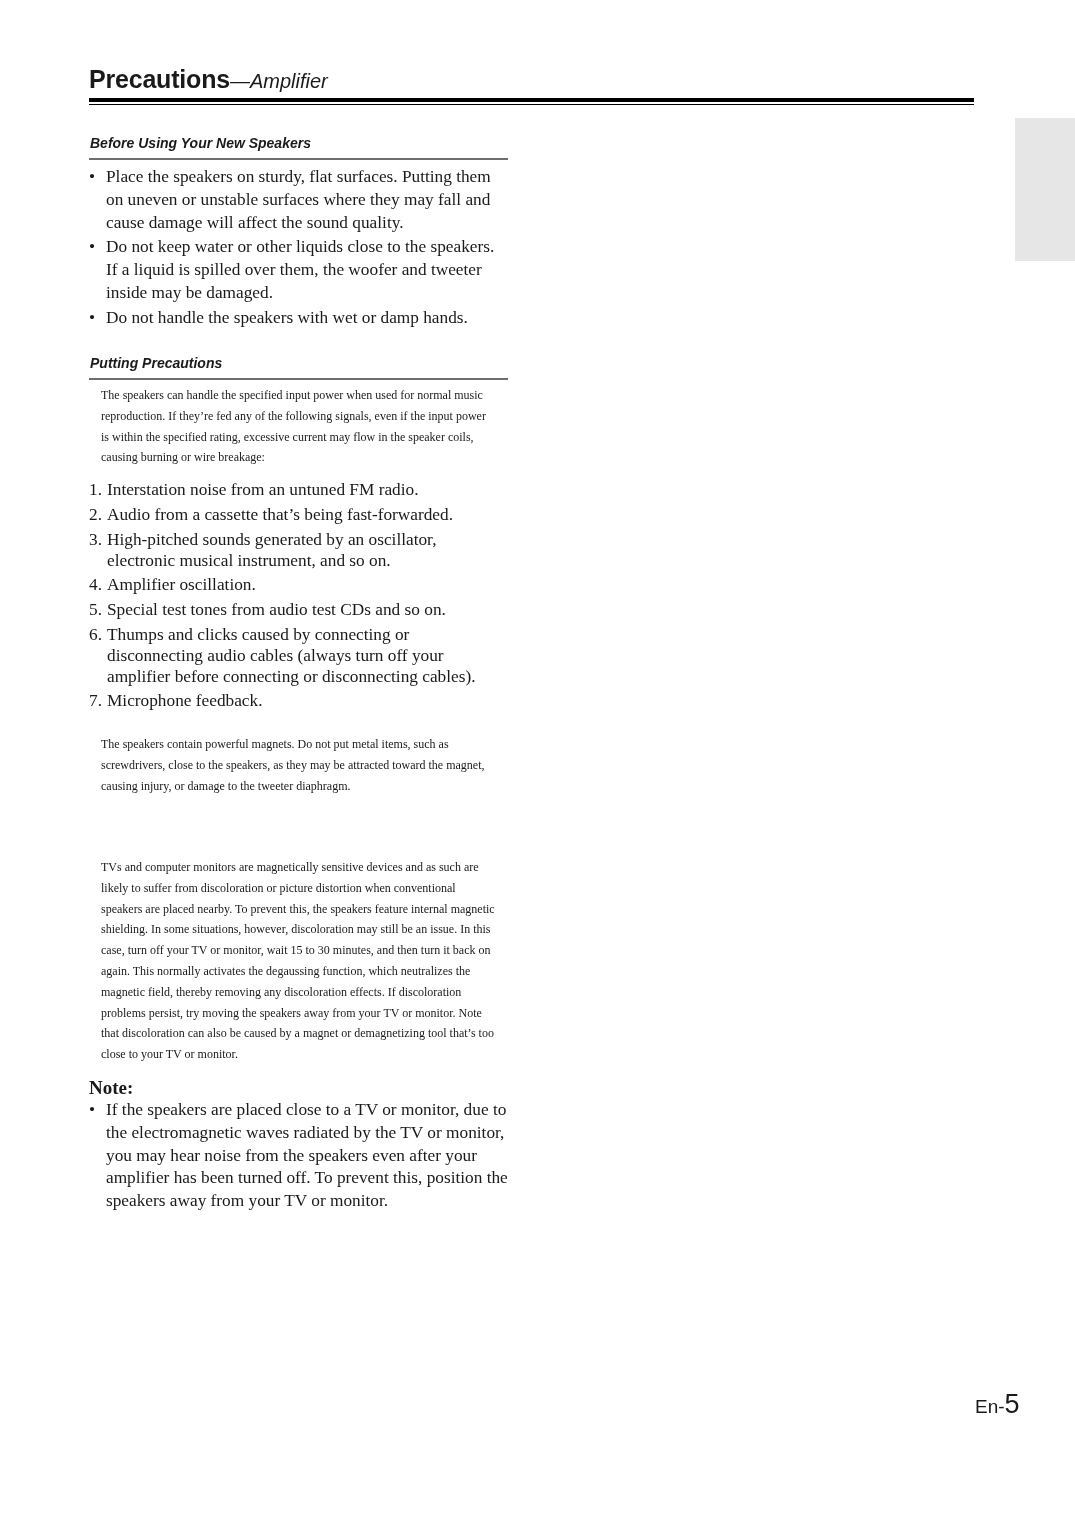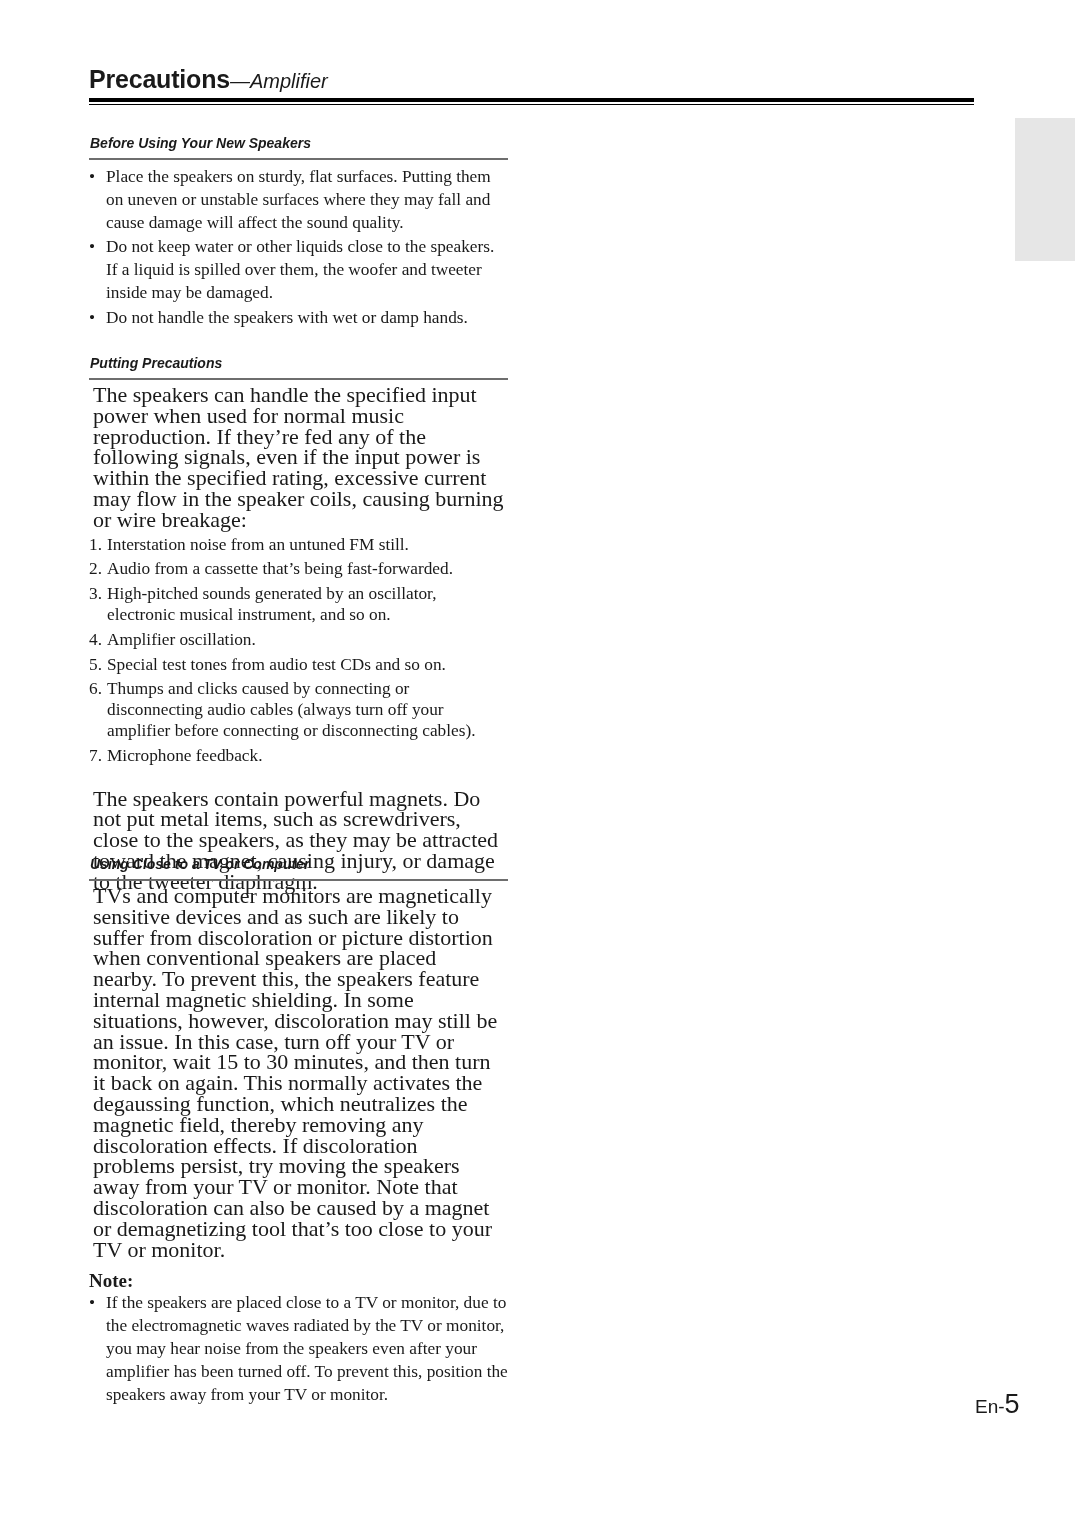--- a/index.html
+++ b/index.html
@@ -14,21 +14,21 @@
     .rule-thin { position: absolute; left: 89px; top: 104px; width: 885px; height: 1px; background: #000; }
     .side-tab { position: absolute; left: 1015px; top: 118px; width: 60px; height: 143px; background: #e6e6e6; }
 
     .col { position: absolute; left: 89px; width: 419px; }
     .sec-head {
       font-family: "Liberation Sans", sans-serif; font-weight: bold; font-style: italic;
       font-size: 14px; line-height: 24px; margin: 0; padding: 0 0 3px 1px;
       border-bottom: 2px solid #6e6e6e;
     }
     .body-text {
-      font-family: "Liberation Serif", serif; font-size: 22px; line-height: 20.8px; margin: 4px;
+      font-family: "Liberation Serif", serif; font-size: 12px; line-height: 20.8px; margin: 12px;
     }
     .bullets { list-style: none; margin: 0; padding: 0; }
     .bullets li { position: relative; padding-left: 17px; font-family: "Liberation Serif", serif; font-size: 17.3px; line-height: 22.8px; margin-bottom: 2px; }
     .bullets li .bul { position: absolute; left: 0; top: 0; }
     .num { list-style: none; margin: 0; padding: 0; }
     .num li { position: relative; padding-left: 18px; font-family: "Liberation Serif", serif; font-size: 17.3px; line-height: 20.8px; margin-bottom: 4px; }
     .num li .n { position: absolute; left: 0; top: 0; }
     .note-label { font-family: "Liberation Serif", serif; font-weight: bold; font-size: 19px; line-height: 22px; margin: 0; }
     .page-num {
       position: absolute; left: 975px; top: 1388px;
@@ -52,33 +52,32 @@
     <li><span class="bul">•</span><span>Place the speakers on sturdy, flat surfaces. Putting them on uneven or unstable surfaces where they may fall and cause damage will affect the sound quality.</span></li>
     <li><span class="bul">•</span><span>Do not keep water or other liquids close to the speakers. If a liquid is spilled over them, the woofer and tweeter inside may be damaged.</span></li>
     <li><span class="bul">•</span><span>Do not handle the speakers with wet or damp hands.</span></li>
   </ul>
 </div>
 
 <div class="col" style="top:351px;">
   <h2 class="sec-head">Putting Precautions</h2>
   <p class="body-text" style="margin-top:5px;">The speakers can handle the specified input power when used for normal music reproduction. If they’re fed any of the following signals, even if the input power is within the specified rating, excessive current may flow in the speaker coils, causing burning or wire breakage:</p>
   <ol class="num">
-    <li><span class="n">1.</span><span>Interstation noise from an untuned FM still.</span></li>
+    <li><span class="n">1.</span><span>Interstation noise from an untuned FM radio.</span></li>
     <li><span class="n">2.</span><span>Audio from a cassette that’s being fast-forwarded.</span></li>
     <li><span class="n">3.</span><span>High-pitched sounds generated by an oscillator, electronic musical instrument, and so on.</span></li>
     <li><span class="n">4.</span><span>Amplifier oscillation.</span></li>
     <li><span class="n">5.</span><span>Special test tones from audio test CDs and so on.</span></li>
     <li><span class="n">6.</span><span>Thumps and clicks caused by connecting or disconnecting audio cables (always turn off your amplifier before connecting or disconnecting cables).</span></li>
     <li><span class="n">7.</span><span>Microphone feedback.</span></li>
   </ol>
   <p class="body-text" style="margin-top:22px;">The speakers contain powerful magnets. Do not put metal items, such as screwdrivers, close to the speakers, as they may be attracted toward the magnet, causing injury, or damage to the tweeter diaphragm.</p>
 </div>
 
 <div class="col" style="top:852px;">
-  <h2 class="sec-head">Using Close to a TV or Computer</h2>
   <p class="body-text" style="margin-top:5px;">TVs and computer monitors are magnetically sensitive devices and as such are likely to suffer from discoloration or picture distortion when conventional speakers are placed nearby. To prevent this, the speakers feature internal magnetic shielding. In some situations, however, discoloration may still be an issue. In this case, turn off your TV or monitor, wait 15 to 30 minutes, and then turn it back on again. This normally activates the degaussing function, which neutralizes the magnetic field, thereby removing any discoloration effects. If discoloration problems persist, try moving the speakers away from your TV or monitor. Note that discoloration can also be caused by a magnet or demagnetizing tool that’s too close to your TV or monitor.</p>
   <p class="note-label" style="margin-top:10px;">Note:</p>
   <ul class="bullets">
     <li><span class="bul">•</span><span>If the speakers are placed close to a TV or monitor, due to the electromagnetic waves radiated by the TV or monitor, you may hear noise from the speakers even after your amplifier has been turned off. To prevent this, position the speakers away from your TV or monitor.</span></li>
   </ul>
 </div>
 
 <div class="page-num">
   <span>En-</span><span class="big">5</span>
 </div>

